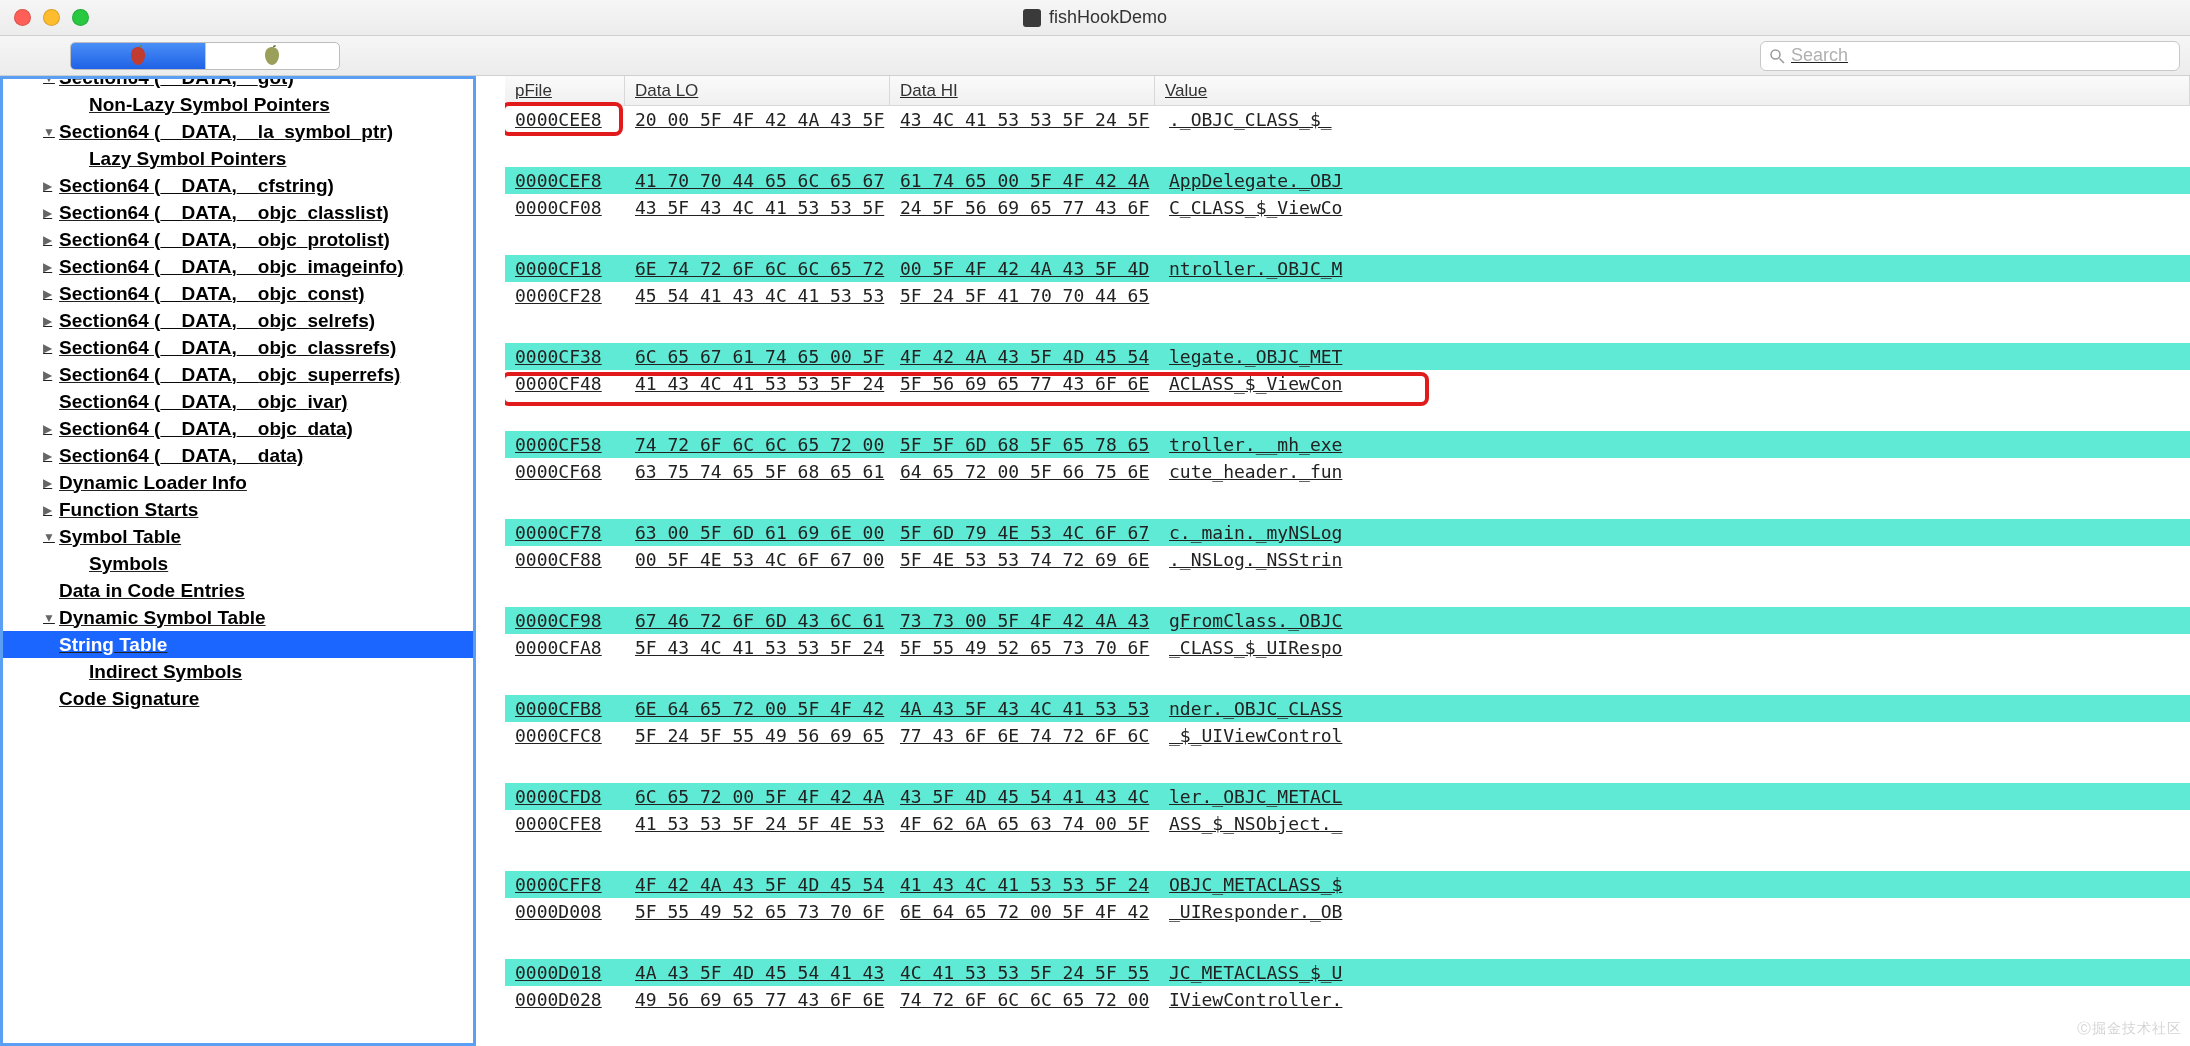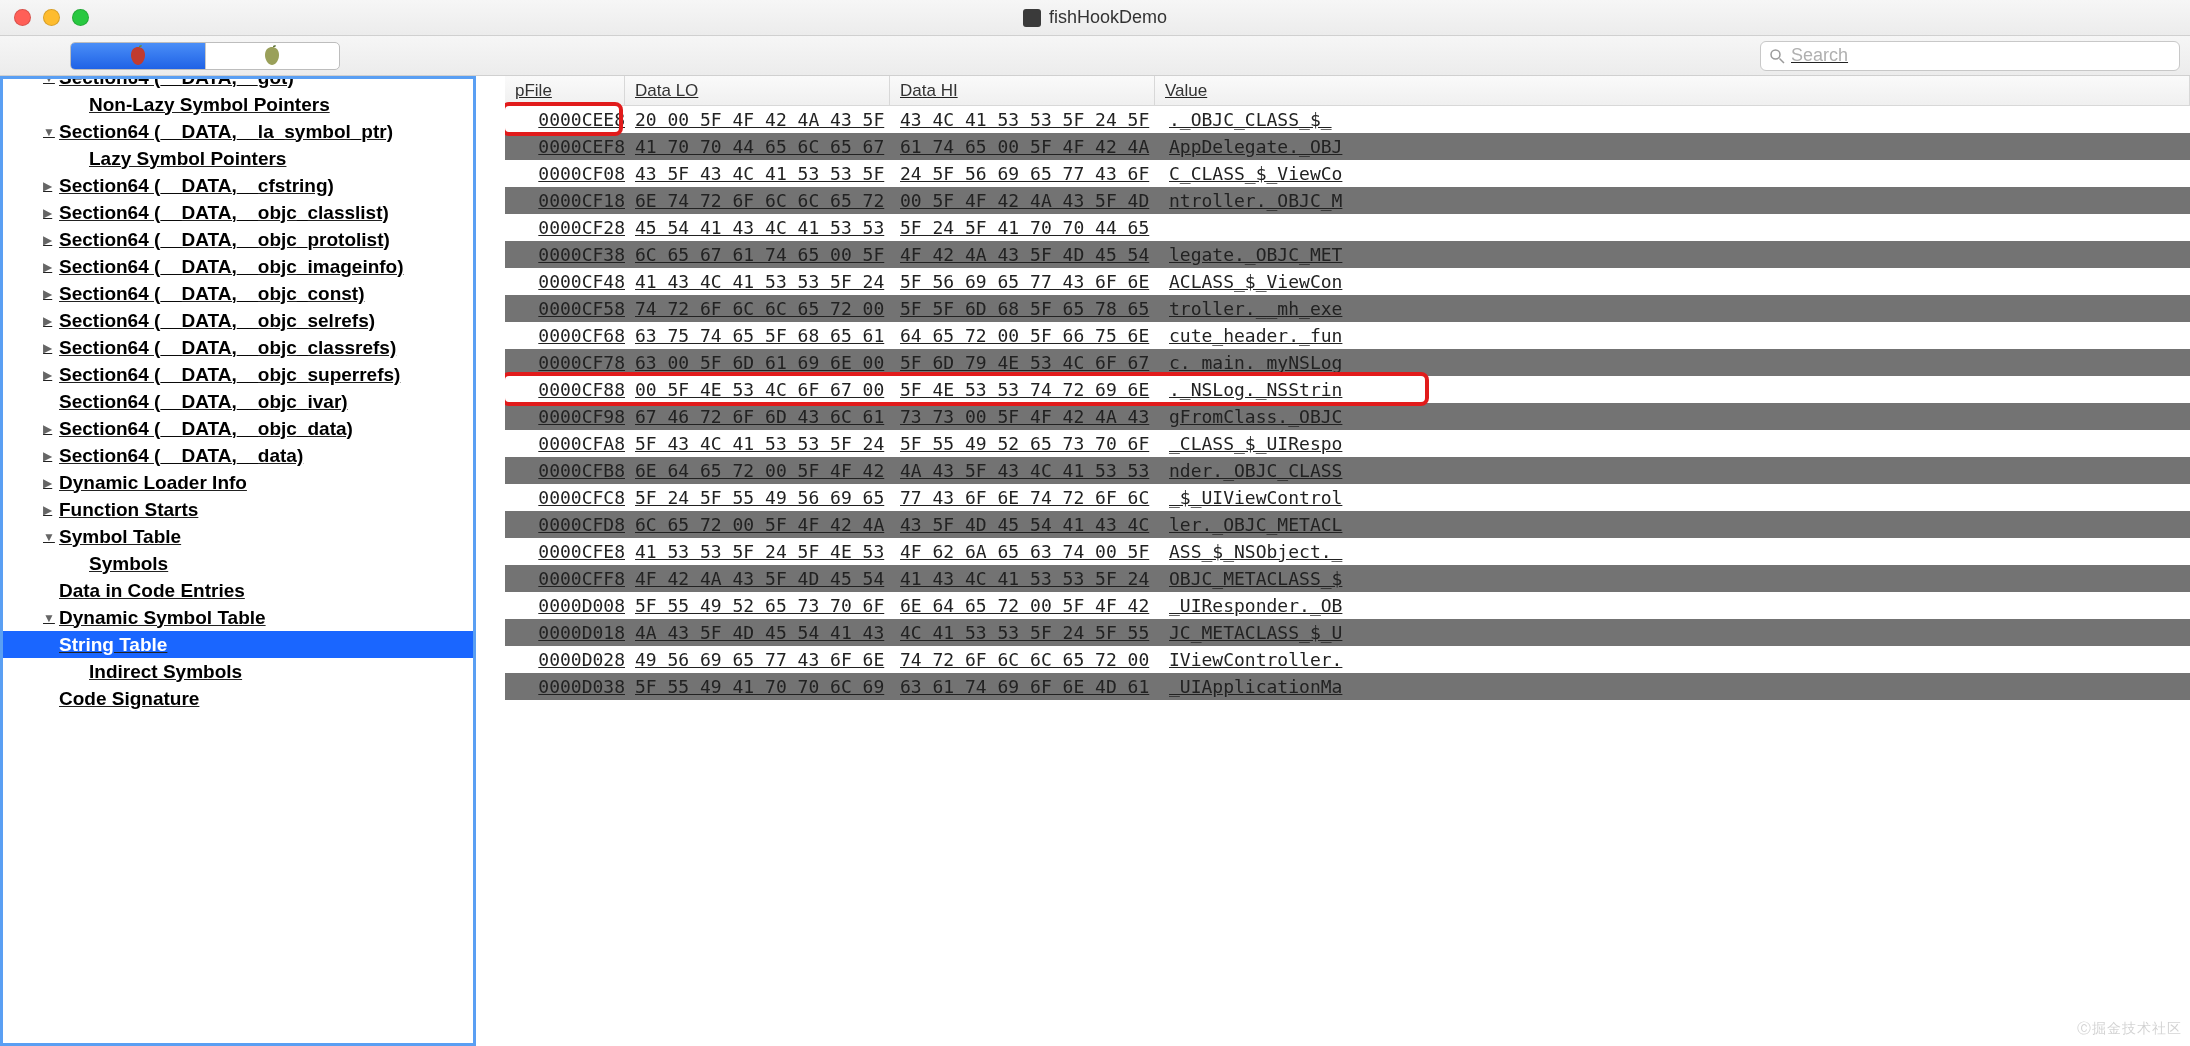--- a/index.html
+++ b/index.html
@@ -183,26 +183,26 @@
   .cw-val{ flex: 1; }
   .tbody { position: relative; }
   .trow {
     height: 27px;
     display: flex;
     align-items: center;
     font-family: "Menlo","Consolas",monospace;
     font-size: 18px;
     color: #222;
   }
-  .trow.alt { background: #737373; }
+  .trow.alt { background: #5eead4; margin-top: 34px; }
   .trow .c {
     padding-left: 10px;
     white-space: pre;
   }
-  .trow .c-pf { width: 120px; text-align: right; }
+  .trow .c-pf { width: 120px; }
   .trow .c-lo { width: 265px; }
   .trow .c-hi { width: 265px; }
   .trow .c-val{ flex: 1; padding-left: 14px; }
 
   
   .hl-red {
     position: absolute;
     border: 4px solid #e11b1b;
     border-radius: 8px;
     background: transparent;

